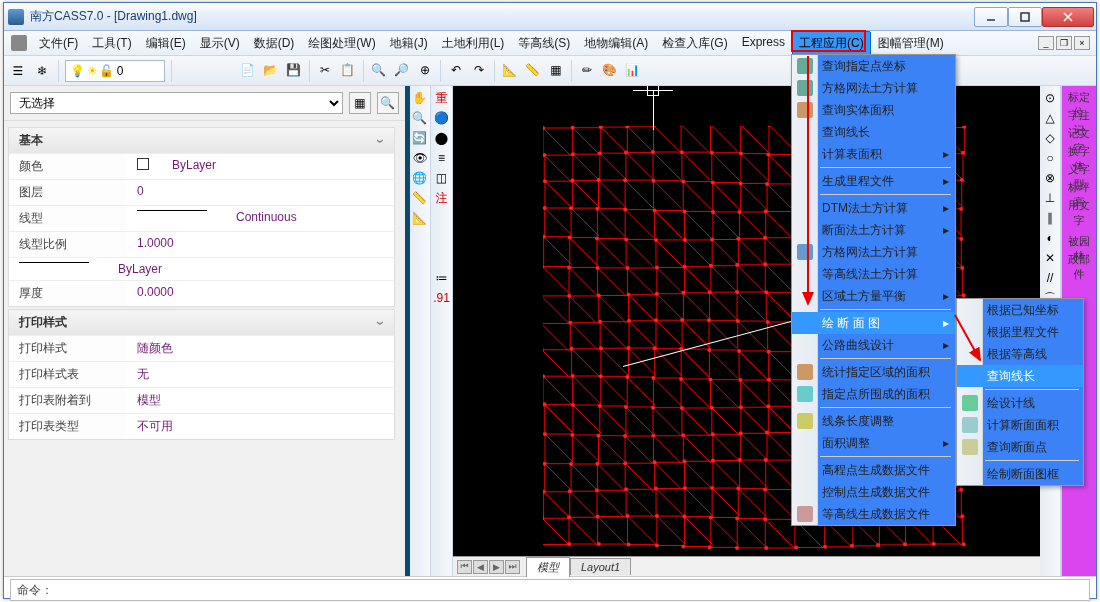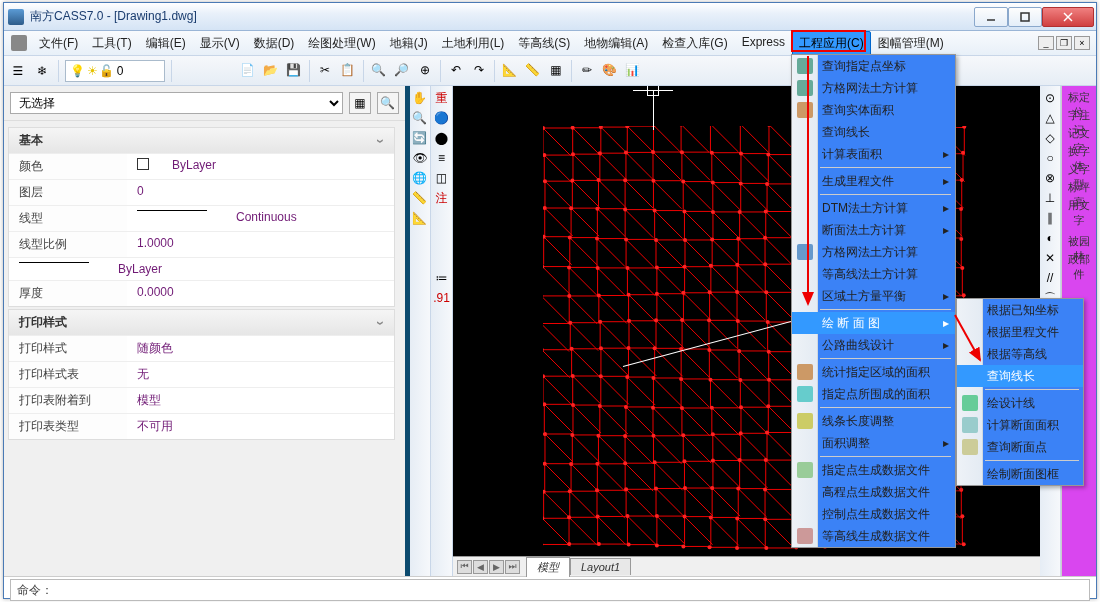--- a/index.html
+++ b/index.html
@@ -1357,24 +1357,20 @@
     <div class="dmitem">
       <span class="dmicon" style="background: rgb(204, 204, 102);"></span>
       <span>线条长度调整</span>
     </div>
     <div class="dmitem">
       <span>面积调整</span>
       <span class="arr">▸</span>
     </div>
     <div class="dmsep"></div>
     <div class="dmitem">
-      <span class="dmicon" style="background: rgb(153, 204, 153);"></span>
-      <span>指定点生成数据文件</span>
-    </div>
-    <div class="dmitem">
       <span>高程点生成数据文件</span>
     </div>
     <div class="dmitem">
       <span>控制点生成数据文件</span>
     </div>
     <div class="dmitem">
       <span class="dmicon" style="background: rgb(204, 153, 153);"></span>
       <span>等高线生成数据文件</span>
     </div>
   </div>

